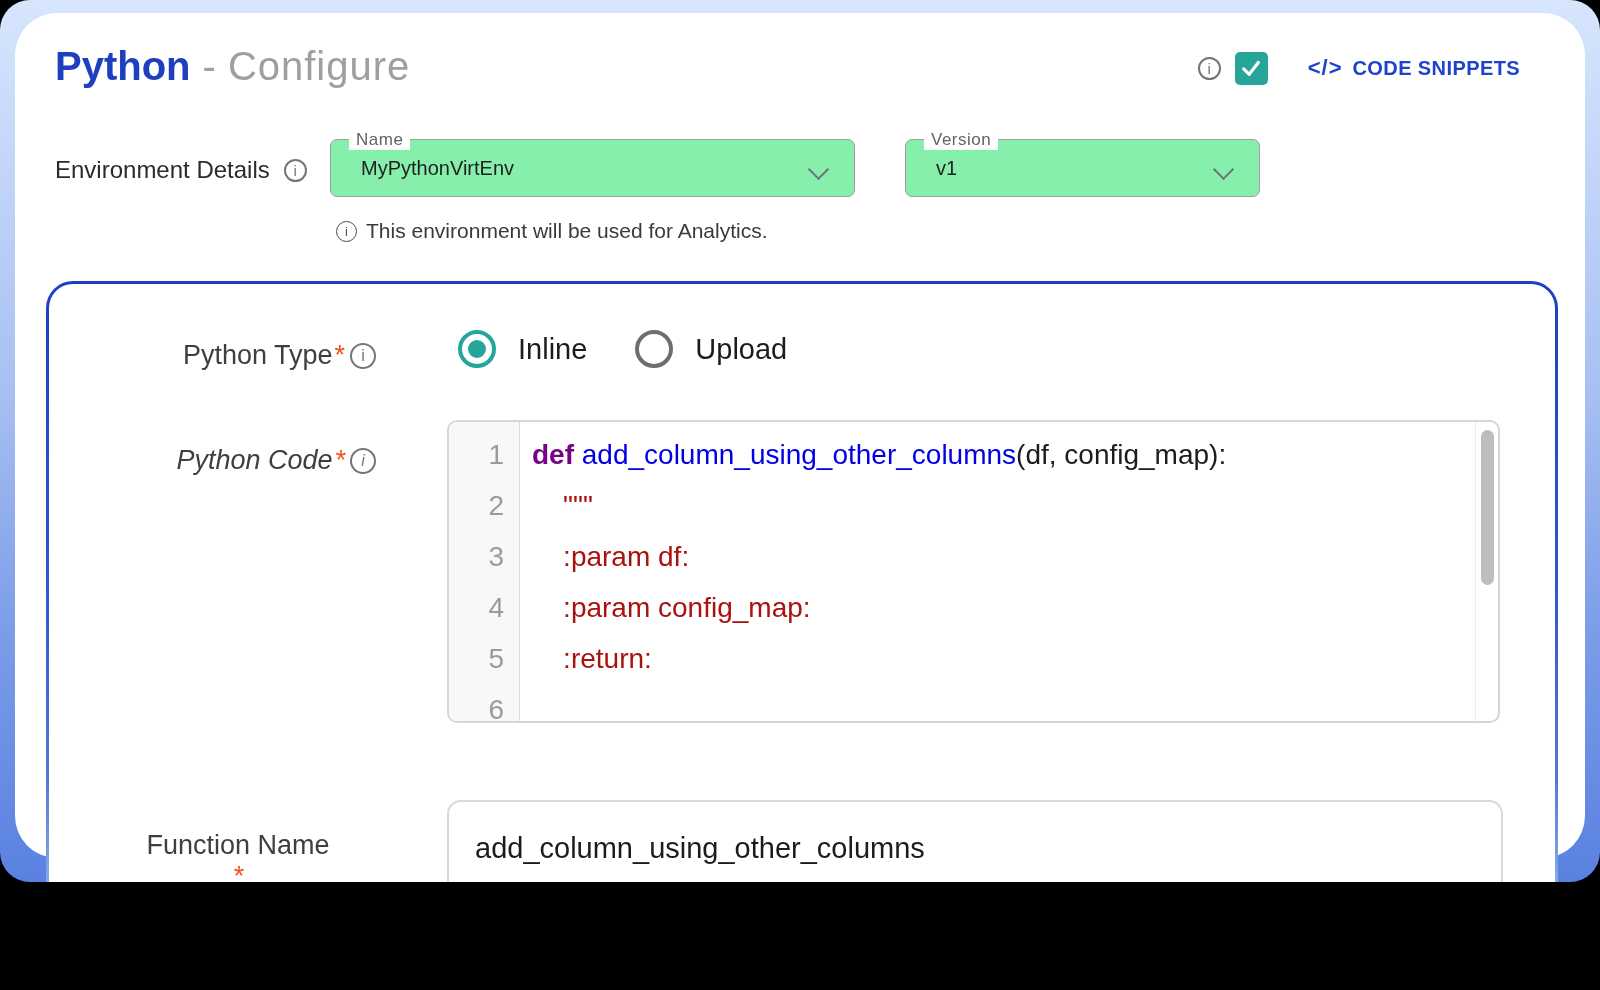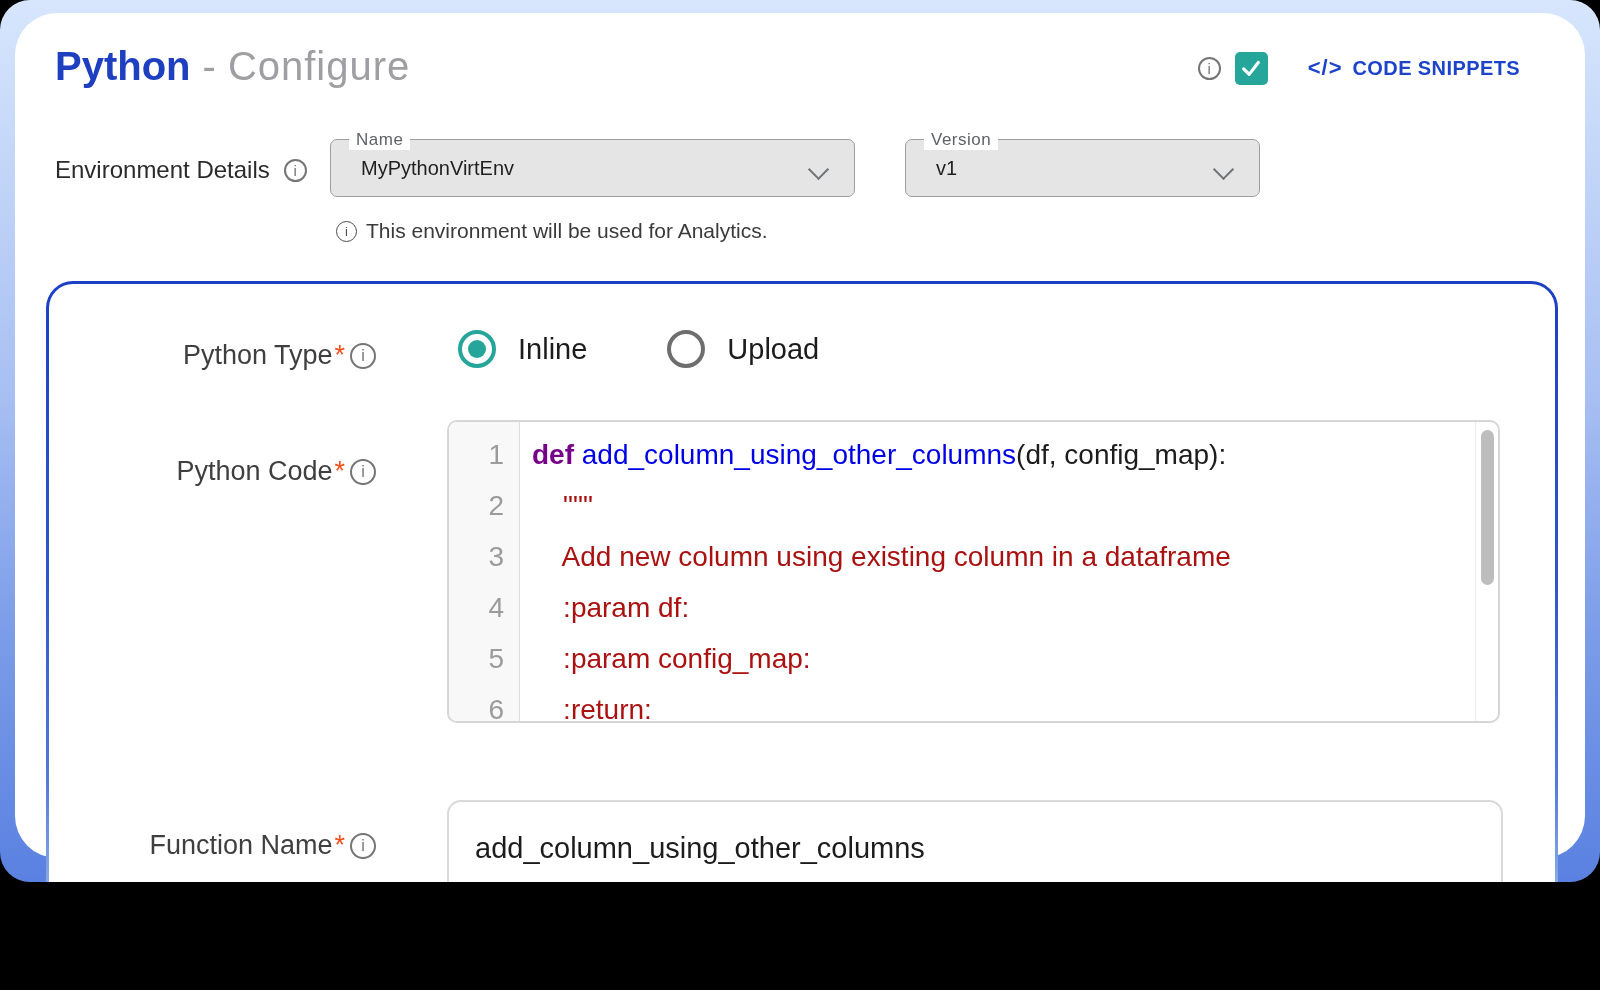--- a/index.html
+++ b/index.html
@@ -34,21 +34,21 @@
     display:flex;align-items:center;justify-content:center;cursor:pointer;}
   .snippets{display:flex;align-items:center;margin-left:40px;color:var(--link-blue);cursor:pointer;}
   .snippets .code-glyph{font-size:22px;font-weight:bold;margin-right:10px;letter-spacing:1px;}
   .snippets .snip-label{font-size:20px;font-weight:bold;letter-spacing:0.4px;}
 
   
   .env-label{position:absolute;left:55px;top:156px;display:flex;align-items:center;}
   .env-label .txt{font-size:24px;color:#2b2b2b;}
   .env-label .info-icon{margin-left:14px;}
 
-  .m-select{position:absolute;height:58px;border:1.5px solid #9e9e9e;border-radius:7px;background:#e5e5e5;cursor:pointer;}
+  .m-select{position:absolute;height:58px;border:1.5px solid #9e9e9e;border-radius:7px;background:#86efac;cursor:pointer;}
   .m-select .float-label{position:absolute;top:-10px;left:18px;background:#fff;padding:0 7px;
     font-size:17px;color:#5f6368;letter-spacing:0.5px;}
   .m-select .value{position:absolute;left:30px;top:0;height:100%;display:flex;align-items:center;
     font-size:20px;color:#1f1f1f;}
   .chevron{position:absolute;right:28px;top:22px;width:15px;height:15px;}
   .chevron::before{content:"";position:absolute;left:0;top:0;width:13px;height:13px;
     border-right:2px solid #6f7377;border-bottom:2px solid #6f7377;transform:rotate(45deg);}
   .sel-name{left:330px;top:139px;width:525px;}
   .sel-version{left:905px;top:139px;width:355px;padding-left:20px;}
 
@@ -59,25 +59,25 @@
   
   .panel{position:absolute;left:46px;top:281px;width:1512px;height:666px;border-radius:27px;padding:3px;
     background:linear-gradient(180deg,#1c3fc4 0%,#2e55cd 45%,#5478da 75%,#a9cbec 100%);}
   .panel-inner{width:100%;height:100%;background:#fff;border-radius:24px;}
 
   .field-label{position:absolute;left:100px;width:276px;display:flex;justify-content:flex-end;align-items:center;}
   .field-label .txt{font-size:27px;color:#3f3f3f;}
   .field-label .req{font-size:27px;color:var(--required-red);margin-left:2px;}
   .field-label .info-icon{margin-left:5px;width:26px;height:26px;font-size:16px;}
   .lbl-input-type{top:340px;}
-  .lbl-python-code{top:456px;}
-  .lbl-function-name{top:830px;}
-
-  
-  .radio-group{position:absolute;left:458px;top:330px;display:flex;align-items:center;gap:32px;}
+  .lbl-python-code{top:445px;font-style:italic;}
+  .lbl-function-name{top:830px;flex-direction:column;}
+
+  
+  .radio-group{position:absolute;left:458px;top:330px;display:flex;align-items:center;}
   .radio-item{display:flex;align-items:center;cursor:pointer;}
   .radio-item + .radio-item{margin-left:48px;}
   .radio-circle{width:38px;height:38px;border-radius:50%;position:relative;flex:0 0 auto;}
   .radio--on{border:4px solid var(--accent-teal);}
   .radio--on::after{content:"";position:absolute;left:50%;top:50%;transform:translate(-50%,-50%);
     width:18px;height:18px;border-radius:50%;background:var(--accent-teal);}
   .radio--off{border:4px solid #6e6e6e;}
   .radio-label{font-size:29px;color:#1c1c1c;margin-left:22px;}
 
   
@@ -177,21 +177,20 @@
         <div class="gut-num">1</div>
         <div class="gut-num">2</div>
         <div class="gut-num">3</div>
         <div class="gut-num">4</div>
         <div class="gut-num">5</div>
         <div class="gut-num">6</div>
       </div>
     <div class="code-area">
         <div class="code-line"><span class="tok-keyword">def </span><span class="tok-def">add_column_using_other_columns</span><span class="tok-plain">(df, config_map):</span></div>
         <div class="code-line"><span class="tok-string">    """</span></div>
-        <div class="code-line"><span class="tok-string">    Add new column using existing column in a dataframe</span></div>
         <div class="code-line"><span class="tok-string">    :param df:</span></div>
         <div class="code-line"><span class="tok-string">    :param config_map:</span></div>
         <div class="code-line"><span class="tok-string">    :return:</span></div>
       </div>
     <div class="scroll-col">
       <div class="scroll-thumb"></div>
     </div>
   </div>
 
   <div class="field-label lbl-function-name">

